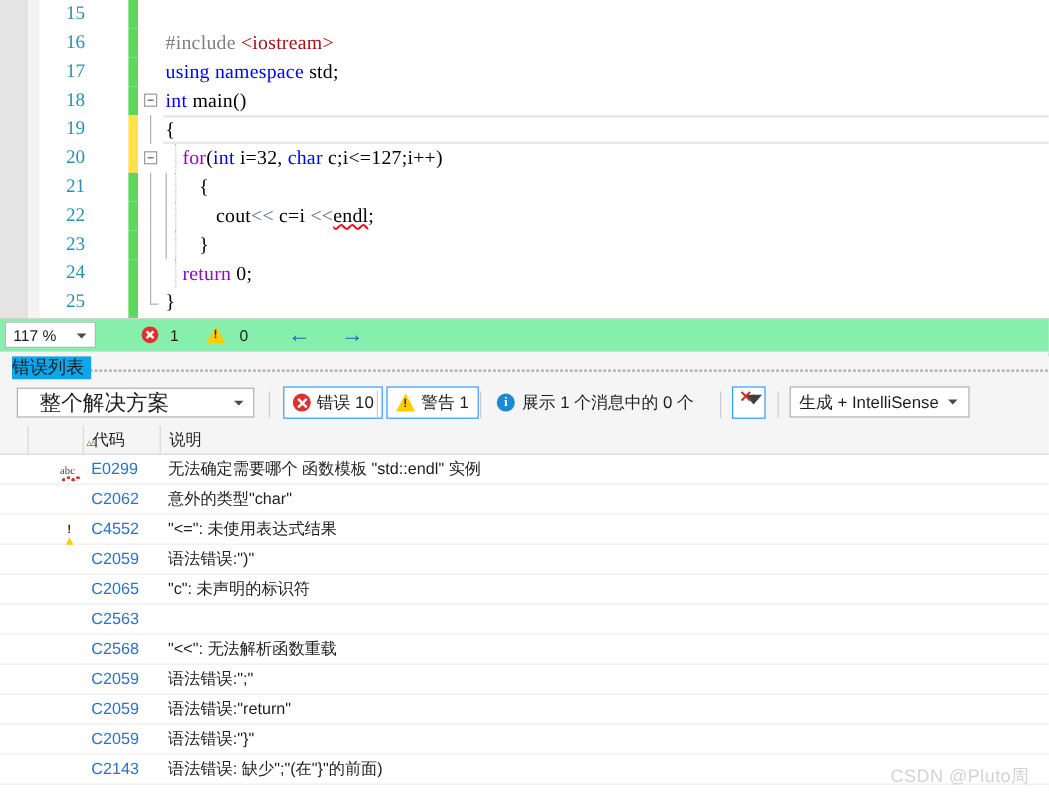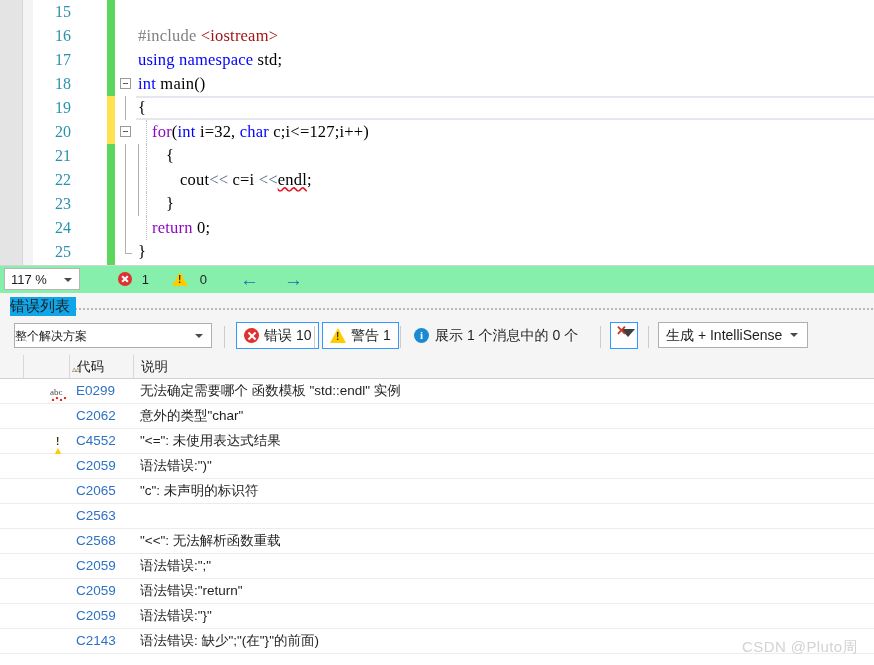--- a/index.html
+++ b/index.html
@@ -270,22 +270,22 @@
   .scope-combo {
     position: absolute;
     left: 14px; top: 4px;
     width: 198px; height: 25px;
     background: #ffffff;
     border: 1px solid #aeaeae;
     box-sizing: border-box;
   }
   .scope-combo .sv {
     position: absolute;
-    left: 0; top: 3px;
-    font-size: 12px;
+    left: 18px; top: 3px;
+    font-size: 18px;
     line-height: 18px;
   }
   .scope-combo .arr {
     position: absolute;
     right: 8px; top: 10px;
     width: 0; height: 0;
     border-left: 4px solid transparent;
     border-right: 4px solid transparent;
     border-top: 4px solid #4a4a4a;
   }

